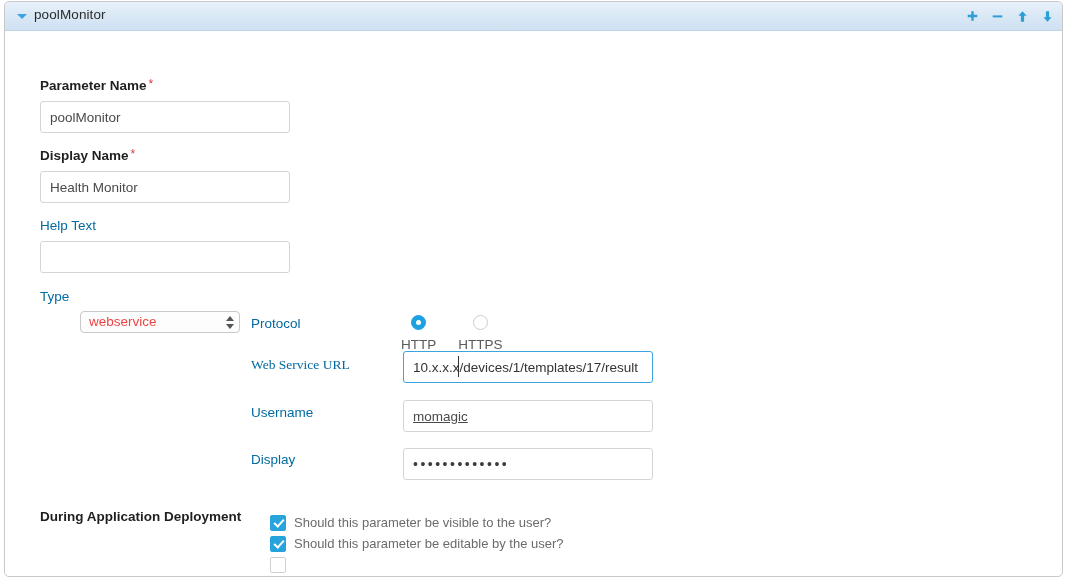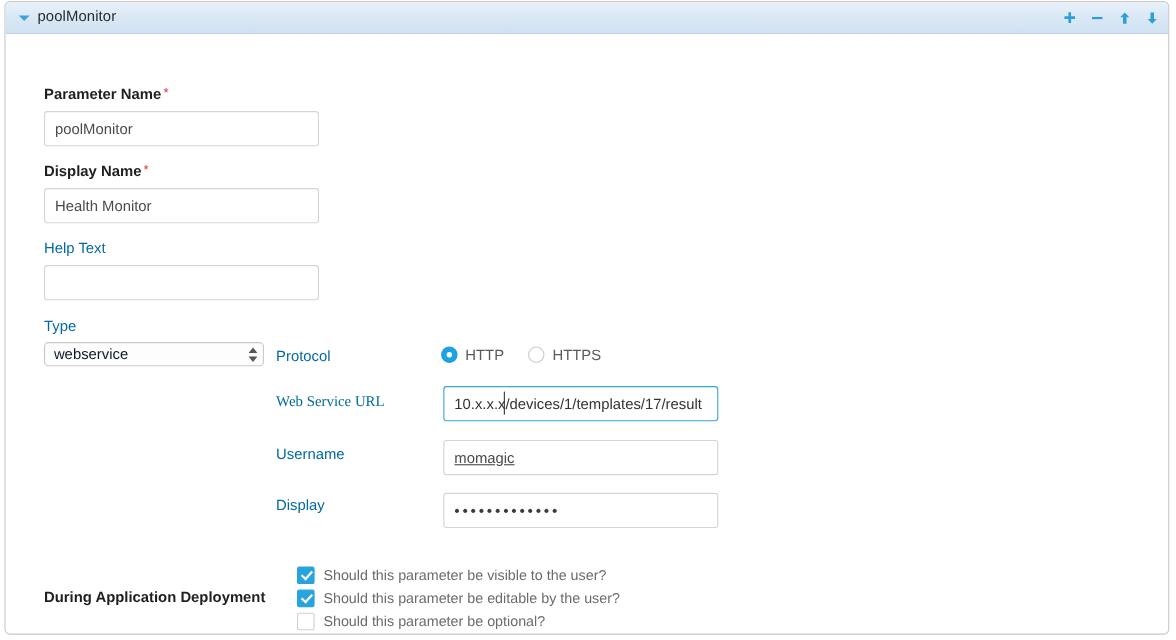--- a/index.html
+++ b/index.html
@@ -136,24 +136,25 @@
     height: 22px;
   }
   .sel-box {
     position: absolute;
     inset: 0;
     box-sizing: border-box;
     border: 1px solid #c9c9c9;
     border-radius: 4px;
     background: #fdfdfd;
     font-size: 13.5px;
-    color: #0f172a;
+    color: #ef4444;
     line-height: 20px;
     padding-left: 8px;
     cursor: pointer;
+    margin-left: 40px;
   }
   .sel-arrows {
     position: absolute;
     right: 6px;
     top: 2px;
     width: 9px;
     height: 18px;
     display: flex;
     flex-direction: column;
     justify-content: center;
@@ -182,20 +183,21 @@
     top: 284px;
     display: flex;
     align-items: center;
     gap: 9px;
   }
   .radio-item {
     display: flex;
     align-items: center;
     gap: 7px;
     cursor: pointer;
+    flex-direction: column;
   }
   .radio-item + .radio-item { margin-left: 13px; }
   .rdo {
     width: 15px;
     height: 15px;
     border-radius: 50%;
     box-sizing: border-box;
     border: 1px solid #cccccc;
     background: #fff;
     position: relative;
@@ -227,21 +229,21 @@
   .caret {
     position: absolute;
     left: 453px;
     top: 325px;
     width: 1px;
     height: 21px;
     background: #333;
   }
 
   
-  #lbl-deploy { left: 35px; top: 504px; font-size: 13.5px; }
+  #lbl-deploy { left: 35px; top: 478px; font-size: 13.5px; }
 
   .check-list {
     position: absolute;
     left: 245px;
     top: 481px;
   }
   .check-row {
     display: flex;
     align-items: center;
     height: 21px;
@@ -361,21 +363,20 @@
       <div class="check-row">
         <span class="cbx on"></span>
         <span class="cbx-label">Should this parameter be visible to the user?</span>
       </div>
       <div class="check-row">
         <span class="cbx on"></span>
         <span class="cbx-label">Should this parameter be editable by the user?</span>
       </div>
       <div class="check-row">
         <span class="cbx"></span>
-        <span class="cbx-label">Should this parameter be optional?</span>
       </div>
       <div class="check-row">
         
         
       </div>
     </div>
 
   </div>
 </div>
 

